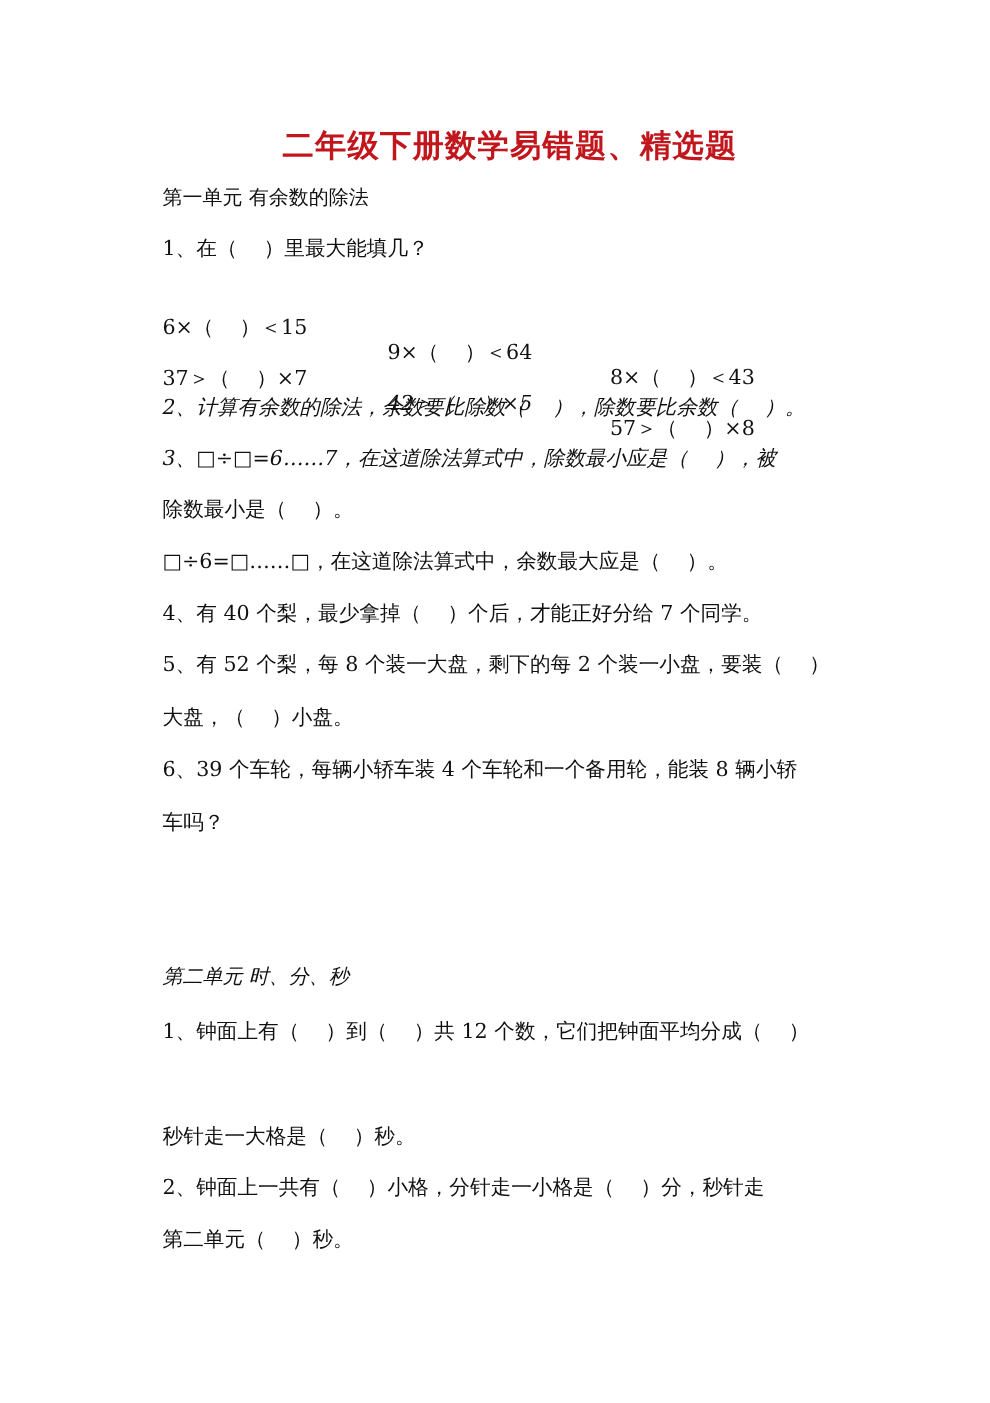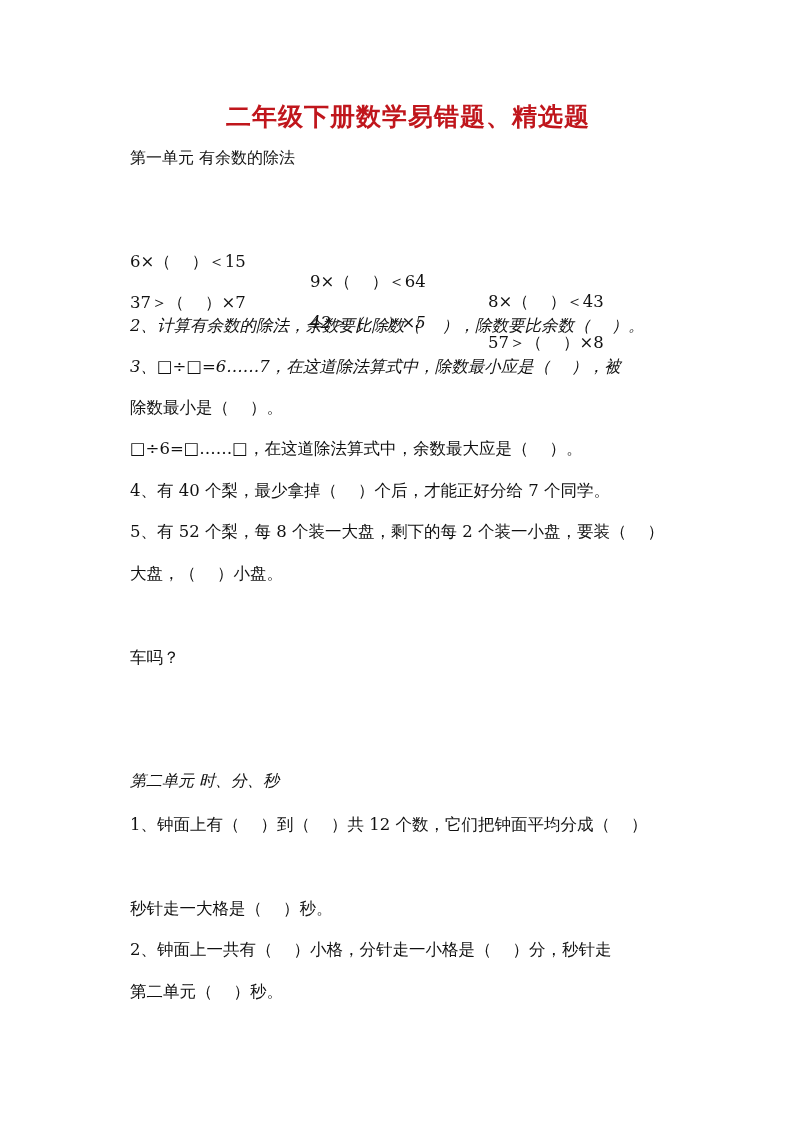--- a/index.html
+++ b/index.html
@@ -58,20 +58,21 @@
   </style>
 </head>
 <body>
 
 <div class="page">
 
   <div class="title">二年级下册数学易错题、精选题</div>
 
   <div class="line section" style="top:148px;">第一单元 有余数的除法</div>
 
+  <div class="line" style="top:189px;">1、在（    ）里最大能填几？</div>
 
   <div class="row" style="top:232px;">
     <span class="cell" style="left:0px;">6×（    ）＜15</span>
     <span class="cell" style="left:180px;">9×（    ）＜64</span>
     <span class="cell" style="left:358px;">8×（    ）＜43</span>
   </div>
 
   <div class="row" style="top:273px;text-align:center;">
     <span class="cell" style="left:0px;">37＞（    ）×7</span>
     <span class="cell" style="left:180px;font-style:italic;">42＞（    ）×5</span>
@@ -82,20 +83,21 @@
 
   <div class="line" style="top:357px;font-style:italic;">3、□÷□=6……7，在这道除法算式中，除数最小应是（    ），被</div>
   <div class="line" style="top:398px;">除数最小是（    ）。</div>
   <div class="line" style="top:439px;">□÷6=□……□，在这道除法算式中，余数最大应是（    ）。</div>
 
   <div class="line" style="top:481px;">4、有 40 个梨，最少拿掉（    ）个后，才能正好分给 7 个同学。</div>
 
   <div class="line" style="top:522px;">5、有 52 个梨，每 8 个装一大盘，剩下的每 2 个装一小盘，要装（    ）</div>
   <div class="line" style="top:564px;">大盘，（    ）小盘。</div>
 
+  <div class="line" style="top:606px;">6、39 个车轮，每辆小轿车装 4 个车轮和一个备用轮，能装 8 辆小轿</div>
   <div class="line" style="top:648px;">车吗？</div>
 
   <div class="line section" style="top:771px;font-style:italic;">第二单元 时、分、秒</div>
 
   <div class="line" style="top:815px;">1、钟面上有（    ）到（    ）共 12 个数，它们把钟面平均分成（    ）</div>
   <div class="line" style="top:899px;">秒针走一大格是（    ）秒。</div>
 
   <div class="line" style="top:940px;">2、钟面上一共有（    ）小格，分针走一小格是（    ）分，秒针走</div>
   <div class="line" style="top:982px;">第二单元（    ）秒。</div>
 

